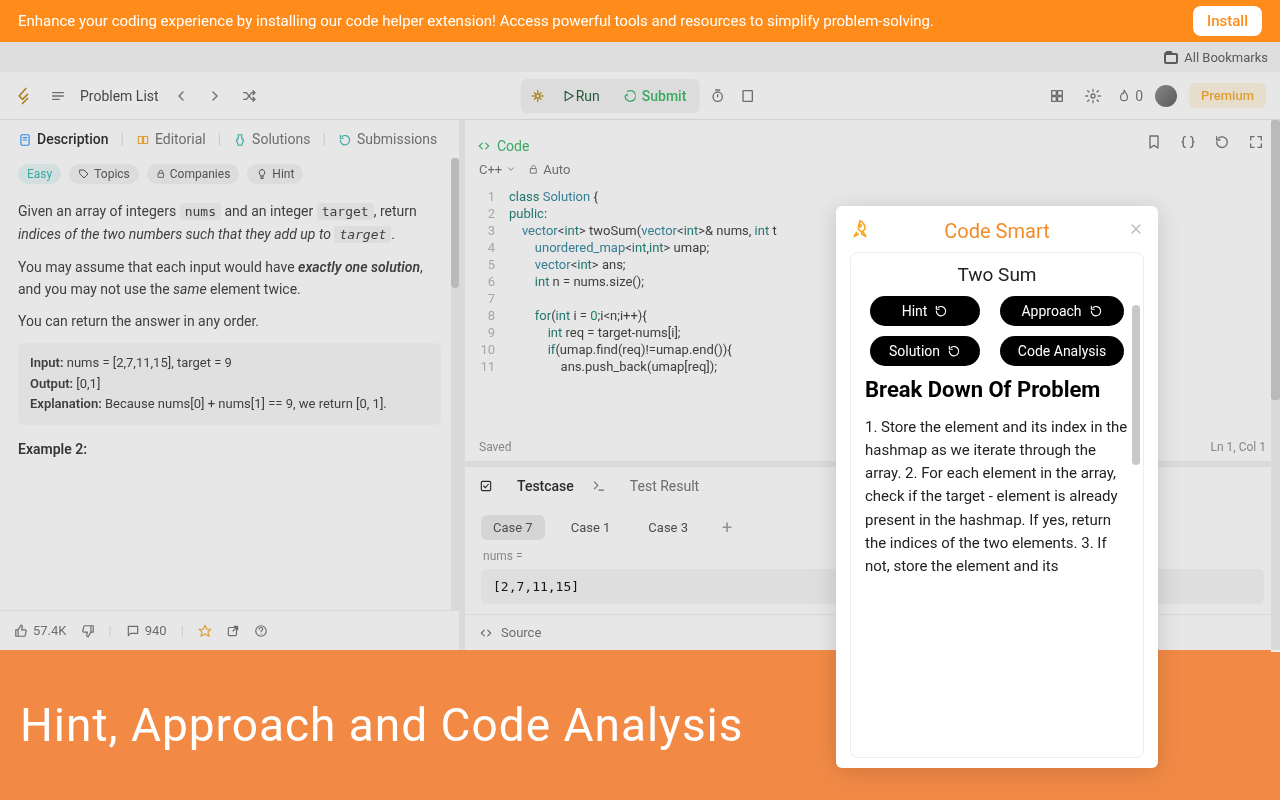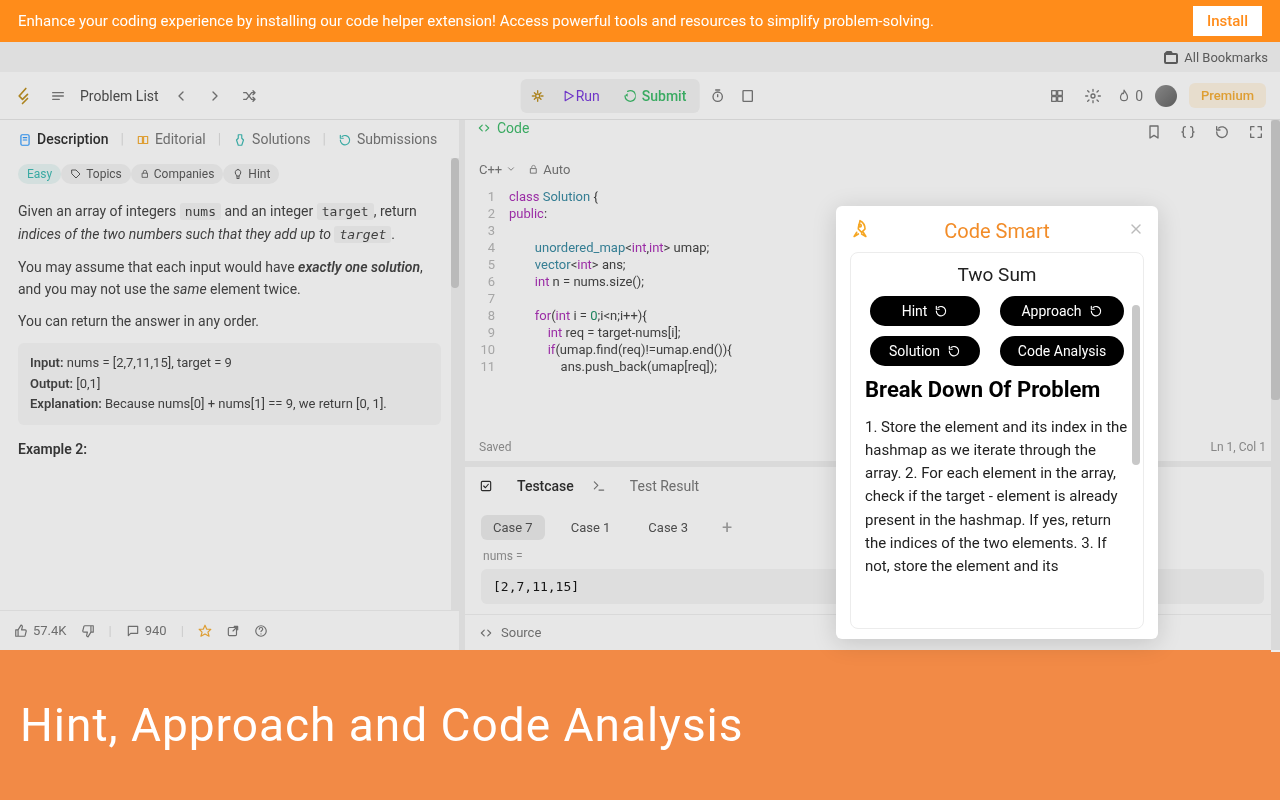--- a/index.html
+++ b/index.html
@@ -1,38 +1,38 @@
 <!DOCTYPE html>
 <html><head>
 <meta charset="utf-8">
 <style>
 *{box-sizing:border-box;margin:0;padding:0;font-family:-apple-system,BlinkMacSystemFont,"Segoe UI",Roboto,sans-serif}
 body{width:1280px;height:800px;overflow:hidden;background:#f7f7f7;position:relative}
 
 
 .install-bar{height:42px;background:#ff8c1a;display:flex;align-items:center;justify-content:space-between;padding:0 18px;color:#fff;font-size:15px}
-.install-bar button{background:#fff;color:#ff8c1a;border:none;padding:6px 14px;font-size:15px;border-radius:0;cursor:pointer;font-weight:500}
+.install-bar button{background:#fff;color:#ff8c1a;border:none;padding:6px 14px;font-size:15px;border-radius:8px;cursor:pointer;font-weight:500}
 
 
 .bookmark-strip{height:30px;background:#dedede;display:flex;align-items:center;justify-content:flex-end;padding-right:12px;color:#5a5a5a;font-size:13px;gap:6px}
 
 
 .app{position:relative;height:578px;background:#fff}
 .dim-overlay{position:absolute;inset:0;background:rgba(120,120,120,.18);pointer-events:none;z-index:5}
 
 
 .top-toolbar{height:48px;display:flex;align-items:center;padding:0 14px;gap:10px;border-bottom:1px solid #e5e5e5;position:relative;background:#fff}
 .top-toolbar .left{display:flex;align-items:center;gap:10px;color:#3c3c3c;font-size:14px}
 .logo{width:22px;height:22px;border-radius:4px;color:#b8860b;display:flex;align-items:center;justify-content:center;font-weight:bold}
 .icon-btn{width:24px;height:24px;display:flex;align-items:center;justify-content:center;color:#6b6b6b;cursor:pointer;border-radius:4px}
 .icon-btn svg{width:16px;height:16px}
 .top-toolbar .center{position:absolute;left:50%;transform:translateX(-50%);display:flex;align-items:center;gap:6px}
 .run-group{display:flex;align-items:center;background:#f2f2f2;border-radius:6px;padding:3px}
 .sparkle{width:28px;height:28px;display:flex;align-items:center;justify-content:center;color:#b8860b}
-.run-btn{display:flex;align-items:center;gap:0;padding:4px 10px;color:#6d28d9;font-size:14px;cursor:pointer}
+.run-btn{display:flex;align-items:center;gap:0;padding:4px 10px;color:#14532d;font-size:14px;cursor:pointer}
 .submit-btn{display:flex;align-items:center;gap:6px;padding:4px 10px;color:#2db55d;font-size:14px;font-weight:500;cursor:pointer}
 .top-toolbar .right{margin-left:auto;display:flex;align-items:center;gap:12px;color:#6b6b6b}
 .streak{display:flex;align-items:center;gap:4px;font-size:14px;color:#6b6b6b}
 .avatar{width:22px;height:22px;border-radius:50%;background:linear-gradient(135deg,#888,#555)}
 .premium-btn{background:#fff3e0;color:#f5a623;padding:5px 12px;border-radius:6px;font-size:13px;font-weight:500}
 
 
 .split{display:flex;height:530px}
 .panel-left{width:465px;display:flex;flex-direction:column;border-right:6px solid #efefef;background:#fff}
 .panel-right{flex:1;display:flex;flex-direction:column;background:#fff}
@@ -46,68 +46,68 @@
 .ico-blue{color:#1a90ff}
 .ico-teal{color:#2db5ad}
 
 
 .desc-body{flex:1;overflow-y:auto;padding:6px 18px 12px;font-size:14px;color:#262626;position:relative}
 .desc-scroll{position:absolute;right:0;top:0;bottom:0;width:8px;background:#f0f0f0}
 .desc-scroll .thumb{width:100%;height:130px;background:#c8c8c8;border-radius:4px}
 .title-row{display:flex;align-items:center;justify-content:space-between;margin:4px 0 12px}
 .title-row h1{font-size:22px;font-weight:600}
 .solved{color:#2db55d;font-size:14px;display:flex;align-items:center;gap:4px}
-.chips{display:flex;gap:0;margin-bottom:16px}
+.chips{display:flex;gap:8px;margin-bottom:16px}
 .chip{background:#f2f2f2;padding:3px 9px;border-radius:12px;font-size:12px;color:#4a4a4a;display:flex;align-items:center;gap:4px;cursor:pointer}
 .chip.easy{color:#2db5ad;background:#e7f6f4}
 .desc-body p{line-height:1.6;margin-bottom:10px;color:#333;font-size:14px}
 .desc-body code{background:#f3f3f3;padding:1px 5px;border-radius:3px;font-family:Menlo,monospace;font-size:13px}
 .desc-body em{}
 .desc-body strong{font-weight:600}
 .example-label{font-weight:600;margin:16px 0 8px}
 .example-block{background:#f7f7f7;border-radius:6px;padding:10px 12px;font-family:Menlo,monospace;font-size:13px;line-height:1.6;color:#333;margin-bottom:10px}
 .example-block .k{font-weight:600}
 
 
 .desc-footer{height:40px;border-top:1px solid #eee;display:flex;align-items:center;padding:0 14px;gap:14px;color:#6b6b6b;font-size:13px}
 .foot-item{display:flex;align-items:center;gap:5px;cursor:pointer}
 .star-on{color:#f5a623}
 
 
-.code-header{height:34px;display:flex;align-items:flex-start;padding:0 12px;gap:20px;font-size:14px}
+.code-header{height:34px;display:flex;align-items:flex-end;padding:0 12px;gap:20px;font-size:14px}
 .code-header .lbl-code{color:#2db55d;display:flex;align-items:center;gap:6px}
 .code-right-icons{margin-left:auto;display:flex;gap:10px;color:#6b6b6b}
 .lang-row{height:30px;display:flex;align-items:center;padding:0 14px;gap:12px;font-size:13px;color:#6b6b6b}
 .lang-sel{display:flex;align-items:center;gap:4px;cursor:pointer}
 
 .code-editor{flex:1;min-height:0;background:#fff;padding:4px 0 0;overflow:hidden}
 .code-line{display:flex;font-family:Menlo,Monaco,monospace;font-size:13px;line-height:17px;height:17px}
 .code-line .ln{width:44px;text-align:right;color:#b0b0b0;padding-right:14px;user-select:none}
 .code-line .ct{white-space:pre;color:#333}
-.kw{color:#a21caf}
+.kw{color:#0f766e}
 .ty{color:#267f99}
 .nm{color:#098658}
 
 .saved-row{height:28px;padding:0 14px;display:flex;align-items:center;justify-content:space-between;font-size:12px;color:#8a8a8a}
 
 
 .tc-panel{border-top:6px solid #efefef}
 .tc-tabs{height:38px;display:flex;align-items:center;padding:0 14px;gap:18px;font-size:14px;color:#6b6b6b}
 .tc-tab{display:flex;align-items:center;gap:24px;cursor:pointer}
 .tc-tab.active{color:#1a1a1a;font-weight:500}
 .tc-cases{height:44px;display:flex;align-items:center;padding:0 16px;gap:14px}
 .case-pill{padding:5px 12px;border-radius:6px;font-size:13px;cursor:pointer;color:#444}
 .case-pill.active{background:#eaeaea}
 .plus-btn{color:#999;font-size:18px;cursor:pointer;padding:2px 8px}
 .tc-label{padding:0 18px;font-size:12px;color:#8a8a8a;margin-bottom:6px}
 .tc-input{margin:0 16px 10px;background:#f4f4f4;border-radius:6px;padding:10px 12px;font-family:Menlo,monospace;font-size:13px}
 .src-row{height:36px;display:flex;align-items:center;padding:0 14px;gap:8px;color:#6b6b6b;font-size:13px;border-top:1px solid #eee}
 
 
-.smart{position:absolute;top:134px;left:836px;width:322px;height:433px;background:#fff;border-radius:6px;box-shadow:0 4px 24px rgba(0,0,0,.15);z-index:10;padding:10px 14px 10px;display:flex;flex-direction:column}
+.smart{position:absolute;top:134px;left:836px;width:322px;height:562px;background:#fff;border-radius:6px;box-shadow:0 4px 24px rgba(0,0,0,.15);z-index:10;padding:10px 14px 10px;display:flex;flex-direction:column}
 .smart-head{display:flex;align-items:center;justify-content:center;position:relative;height:30px;margin-bottom:6px}
 .smart-head .rocket{position:absolute;left:0;color:#f5a623}
 .smart-head .title{color:#f28c28;font-size:20px;font-weight:400}
 .smart-head .close{position:absolute;right:0;color:#bbb;cursor:pointer}
 .smart-body{flex:1;background:#fff;border:1px solid #ececec;border-radius:8px;padding:10px 14px;overflow:hidden;position:relative}
 .smart-body .prob-title{text-align:center;font-size:19px;margin-bottom:10px;color:#222}
 .smart-btn-row{display:flex;justify-content:center;gap:20px;margin-bottom:10px}
 .smart-btn{background:#000;color:#fff;border:none;padding:7px 0;border-radius:20px;font-size:14px;cursor:pointer;display:flex;align-items:center;gap:7px;justify-content:center}
 .smart-btn.w1{width:110px}
 .smart-btn.w2{width:124px}
@@ -393,20 +393,21 @@
         <div class="code-line">
             <span class="ln">1</span>
             <span class="ct"><span class="kw">class</span> <span class="ty">Solution</span> {</span>
           </div>
         <div class="code-line">
             <span class="ln">2</span>
             <span class="ct"><span class="kw">public</span>:</span>
           </div>
         <div class="code-line">
             <span class="ln">3</span>
+            <span class="ct">    <span class="ty">vector</span>&lt;<span class="kw">int</span>&gt; twoSum(<span class="ty">vector</span>&lt;<span class="kw">int</span>&gt;&amp; nums, <span class="kw">int</span> t</span>
           </div>
         <div class="code-line">
             <span class="ln">4</span>
             <span class="ct">        <span class="ty">unordered_map</span>&lt;<span class="kw">int</span>,<span class="kw">int</span>&gt; umap;</span>
           </div>
         <div class="code-line">
             <span class="ln">5</span>
             <span class="ct">        <span class="ty">vector</span>&lt;<span class="kw">int</span>&gt; ans;</span>
           </div>
         <div class="code-line">

